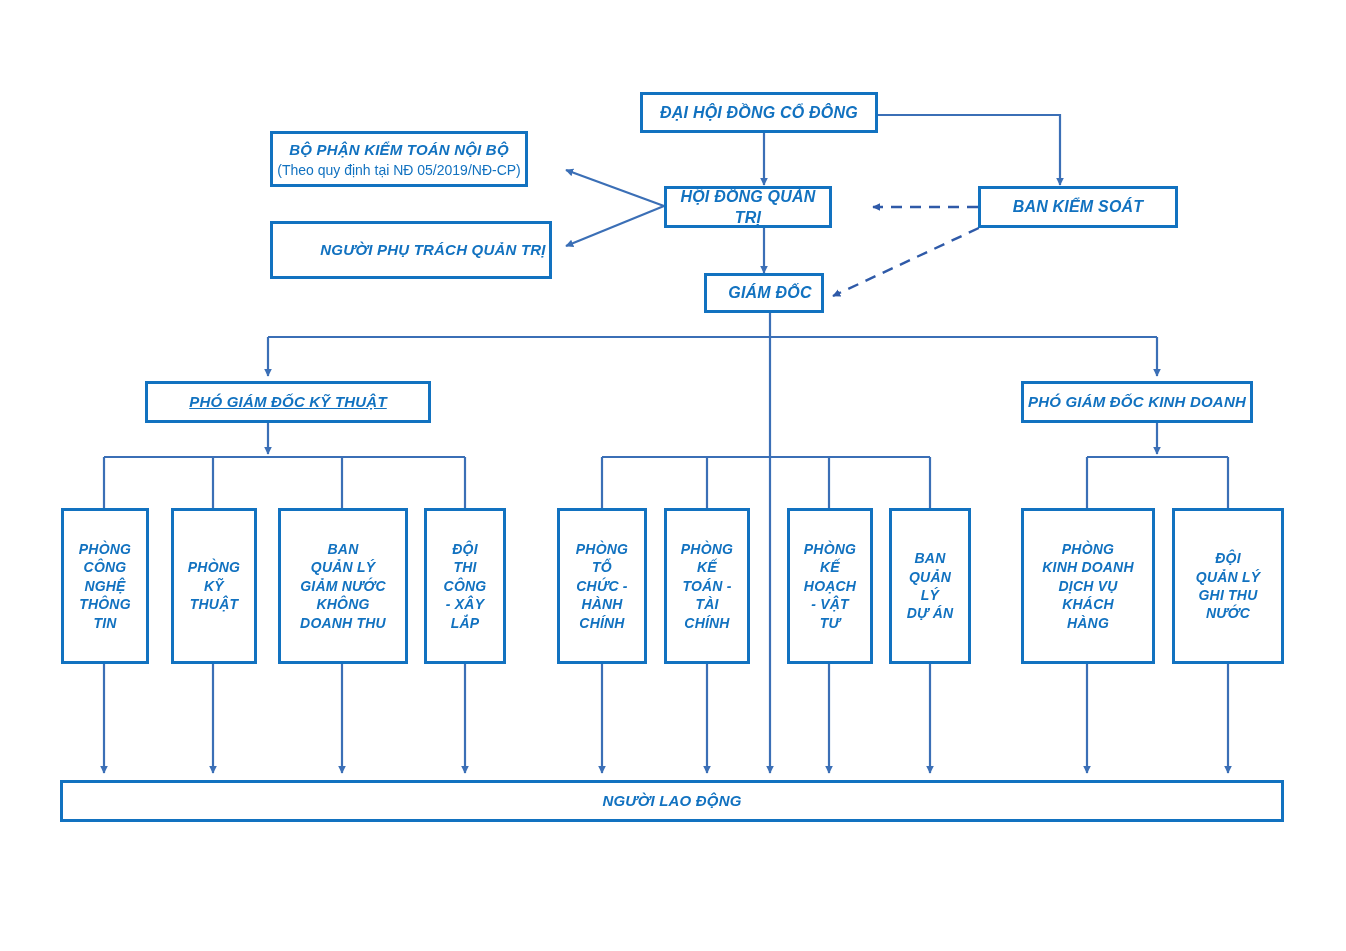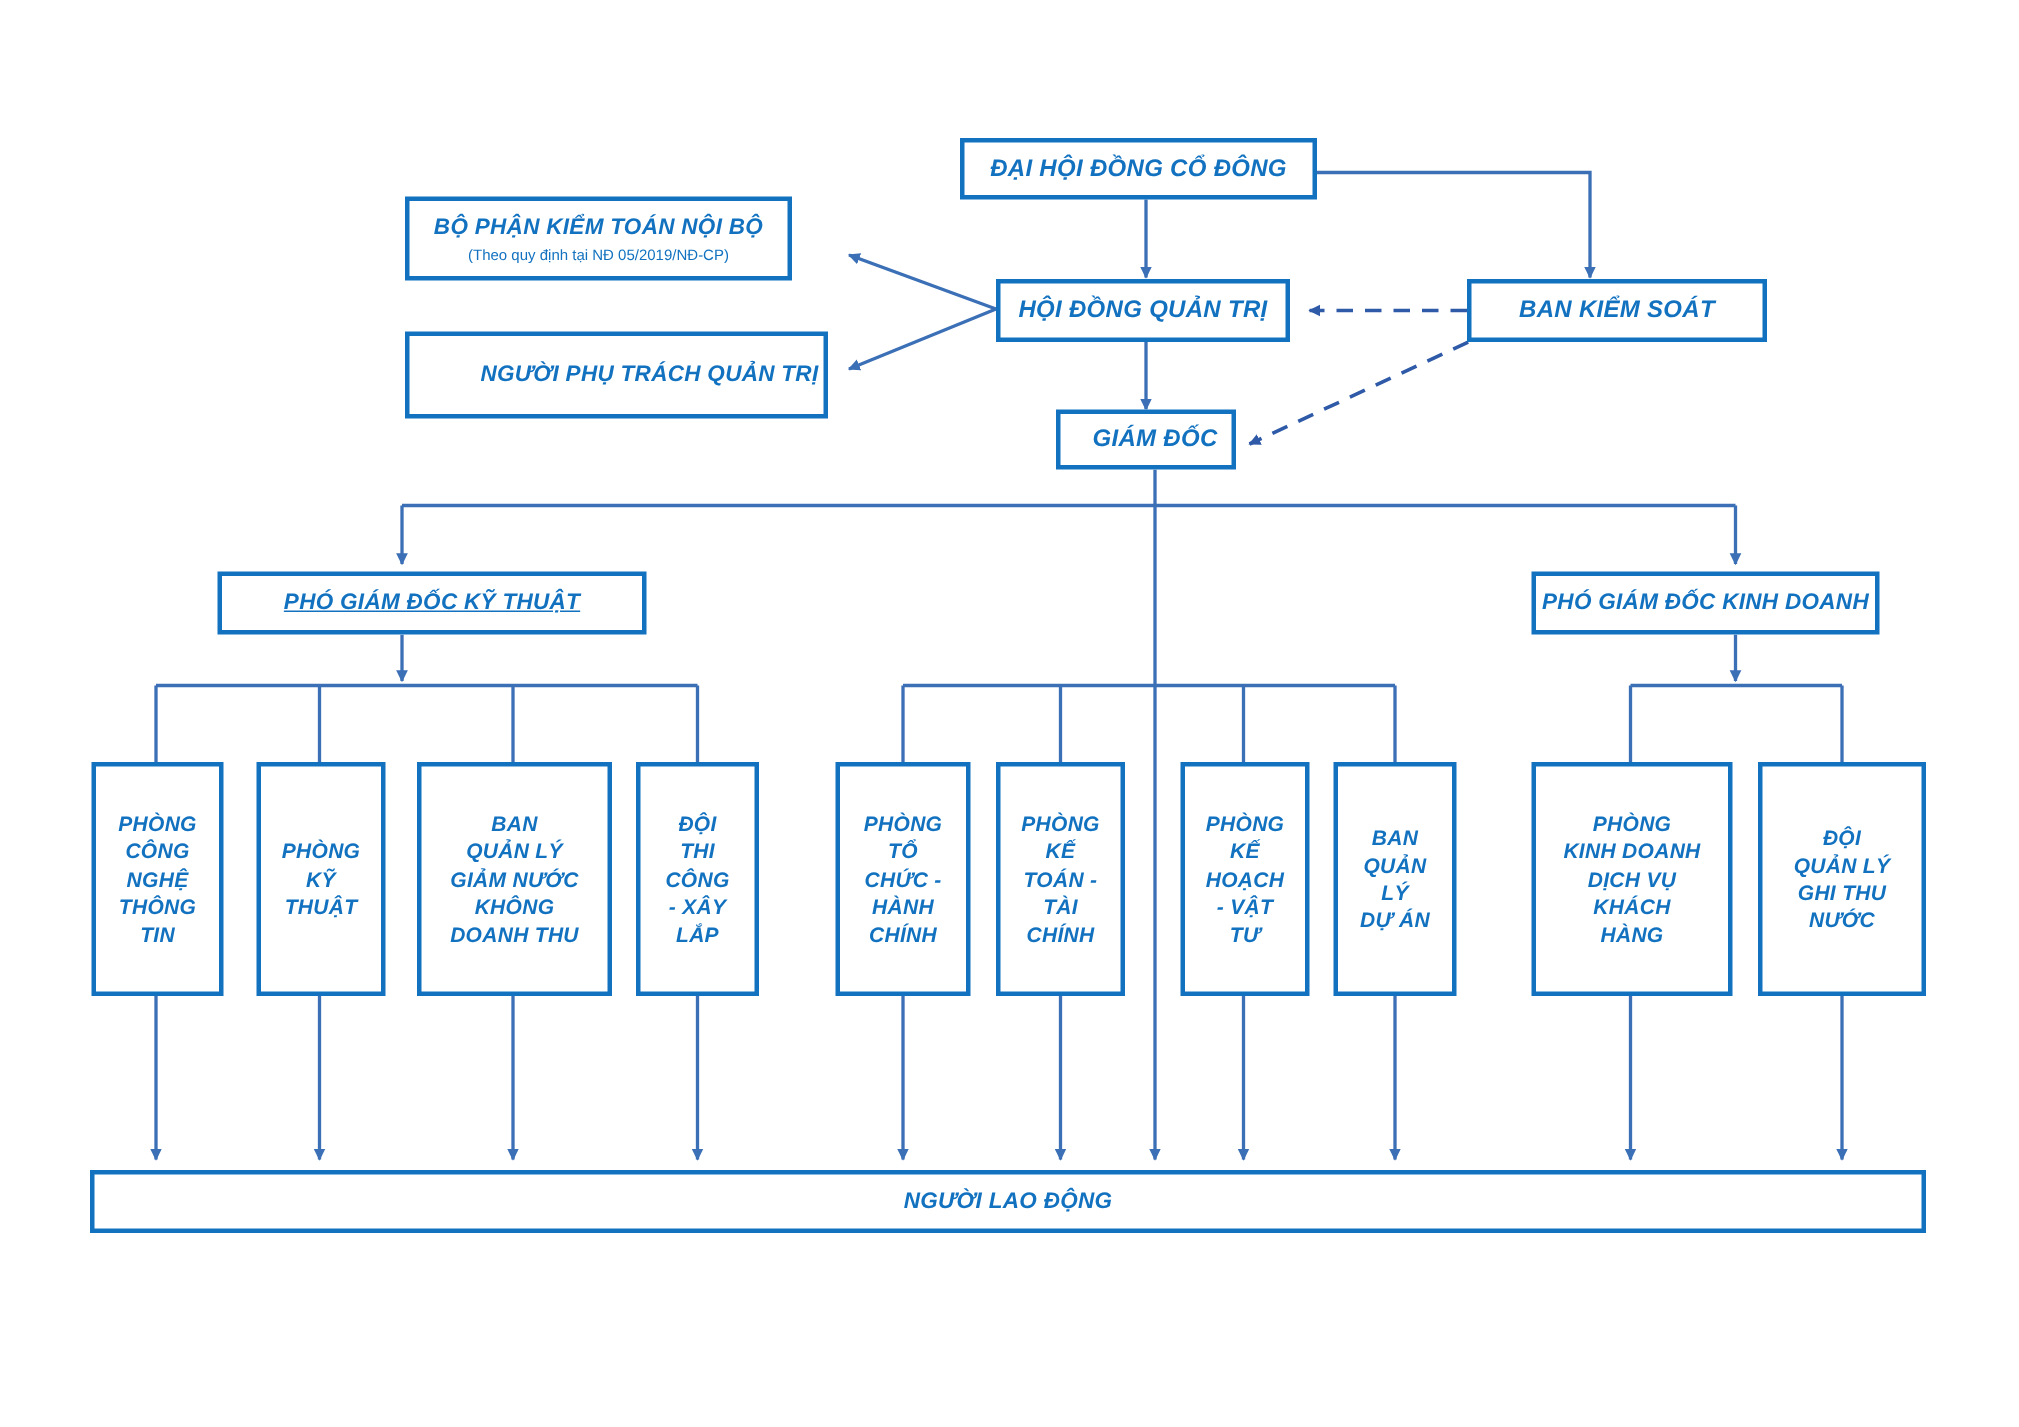--- a/index.html
+++ b/index.html
@@ -49,21 +49,21 @@
   .node .ln { display: block; white-space: nowrap; }
 
   
   .t-16 { font-size: 16px; }
   .t-15 { font-size: 15px; }
   .t-14 { font-size: 14px; }
   .sub {
     display: block;
     font-style: normal;
     font-weight: normal;
-    font-size: 10px;
+    font-size: 14px;
     margin-top: 3px;
     letter-spacing: 0;
   }
   .leaf { line-height: 1.36; }
 </style>
 </head>
 <body>
 
 <div id="chart-root">
 
@@ -137,21 +137,21 @@
 
   <div class="node t-15" style="left:270px; top:117px; width:258px; height:56px; flex-direction:column;">
     <span class="lines">BỘ PHẬN KIỂM TOÁN NỘI BỘ</span>
     <span class="sub">(Theo quy định tại NĐ 05/2019/NĐ-CP)</span>
   </div>
 
   <div class="node t-15" style="left:270px; top:207px; width:282px; height:58px;padding-left:44px;">
     <span class="lines">NGƯỜI PHỤ TRÁCH QUẢN TRỊ</span>
   </div>
 
-  <div class="node t-16" style="left:664px; top:172px; width:196px; height:42px;">
+  <div class="node t-16" style="left:664px; top:172px; width:168px; height:42px;">
     <span class="lines">HỘI ĐỒNG QUẢN TRỊ</span>
   </div>
 
   <div class="node t-16" style="left:978px; top:172px; width:200px; height:42px;">
     <span class="lines">BAN KIỂM SOÁT</span>
   </div>
 
   <div class="node t-16" style="left:704px; top:259px; width:120px; height:40px;padding-left:12px;">
     <span class="lines">GIÁM ĐỐC</span>
   </div>

